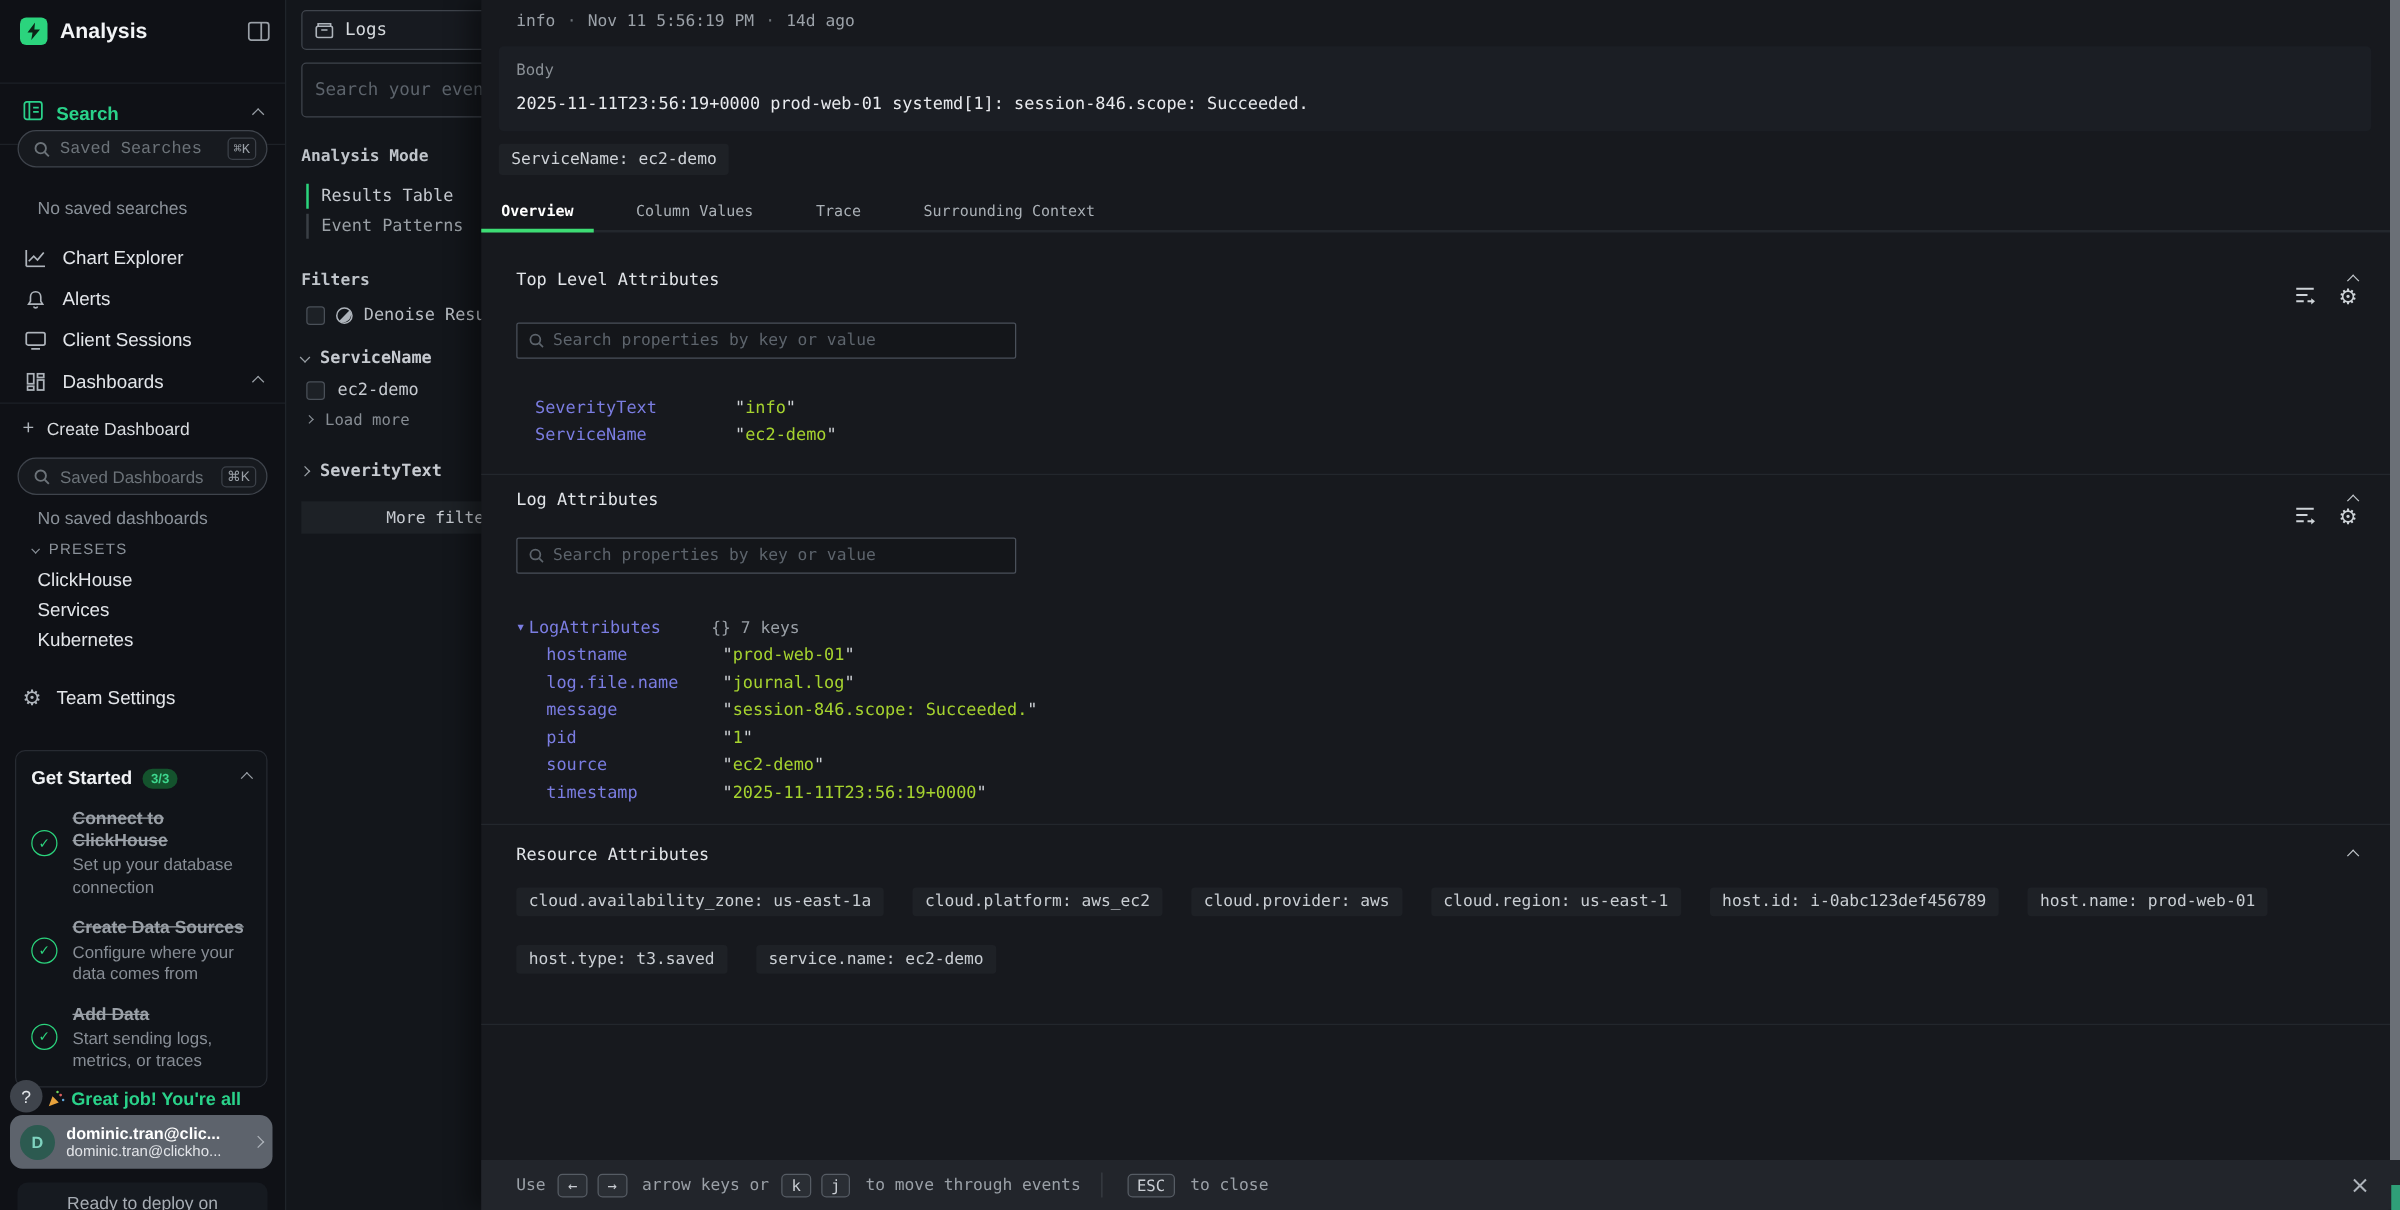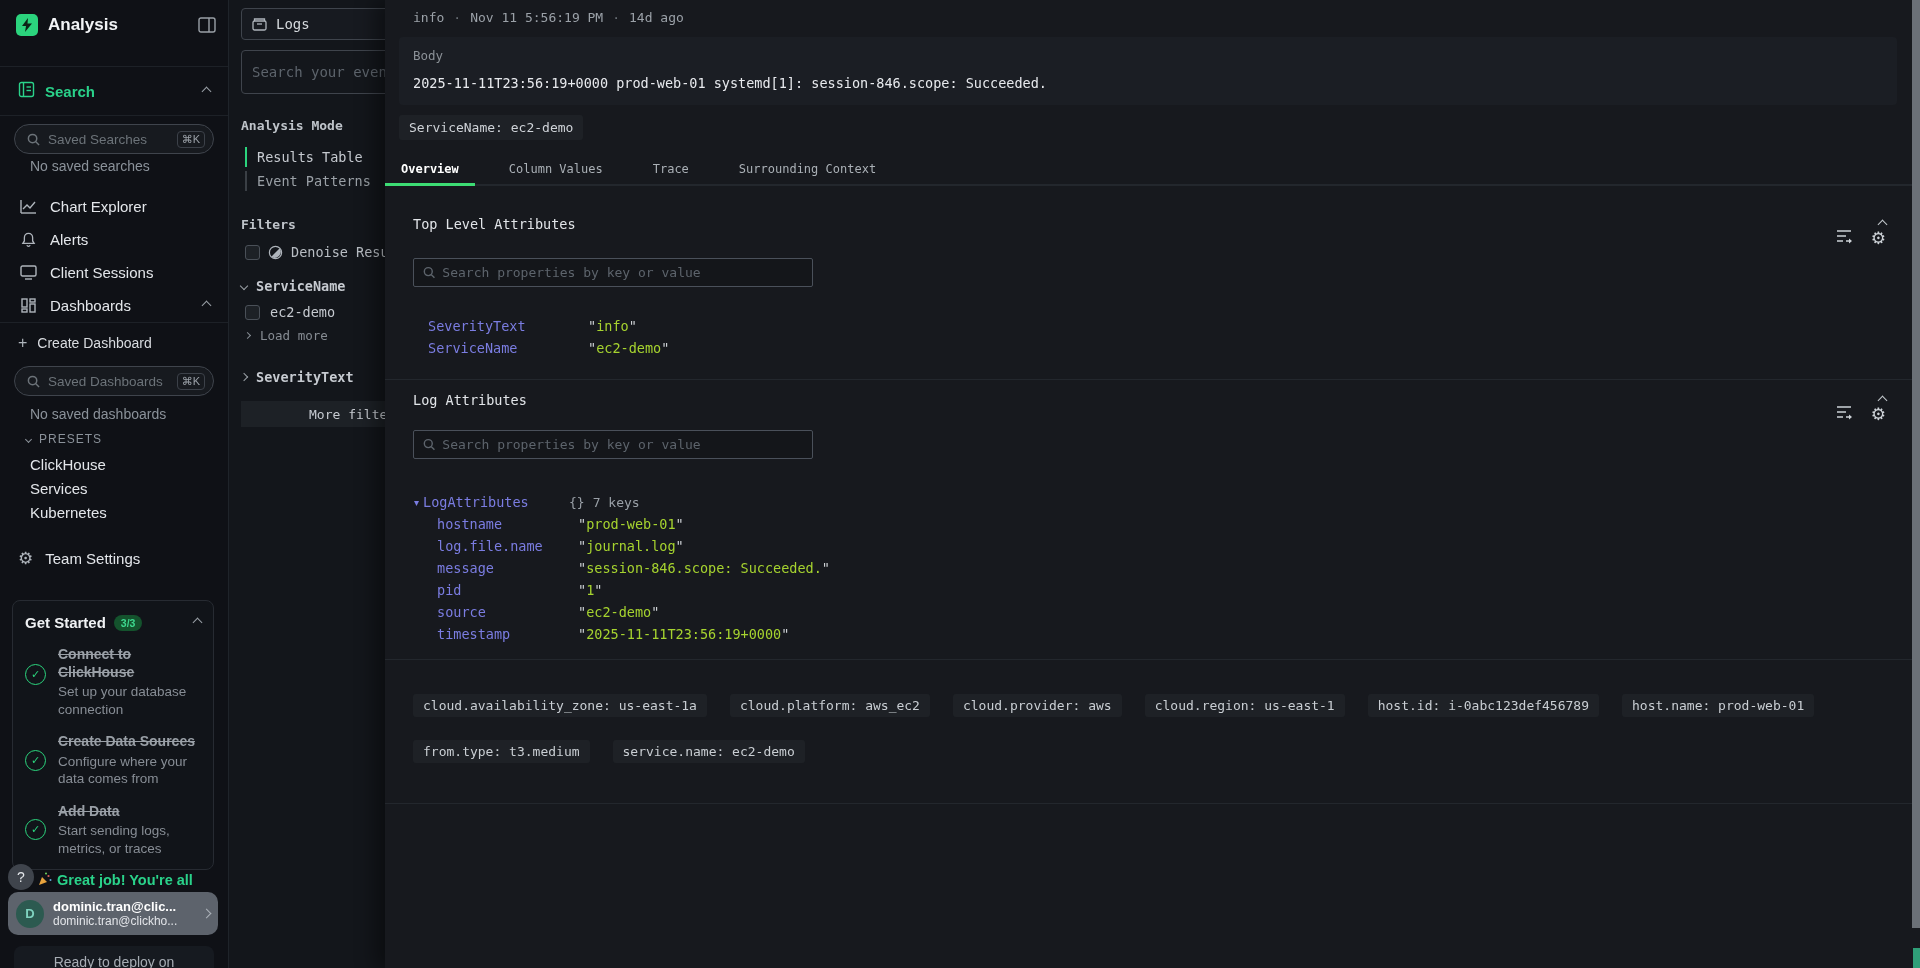--- a/index.html
+++ b/index.html
@@ -22,21 +22,21 @@
   .brand-name { margin-left:10px; font-size:17px; font-weight:bold; color:#f2f4f6; flex:1; }
   .panel-toggle { color:#9aa0a7; display:flex; }
 
   .search-row { position:absolute; top:66px; left:0; right:0; height:50px; border-top:1px solid #1d2127; border-bottom:1px solid #1d2127; display:flex; align-items:center; padding:0 18px; }
   .search-row .lbl { color:#2ad28a; font-weight:bold; font-size:15px; margin-left:10px; flex:1; }
   .search-row .chev { color:#9aa0a7; }
 
   .pill { position:absolute; left:14px; width:200px; height:30px; border:1px solid #3f444c; border-radius:16px; background:#171a1f; display:flex; align-items:center; padding:0 8px 0 12px; }
   .pill .ph { color:#6c7379; font-size:13.5px; margin-left:8px; flex:1; }
   .pill .kbd { font-size:11px; color:#9aa0a7; border:1px solid #3c4149; border-radius:4px; padding:1px 4px; }
-  .pill1 { top:124px; } .pill2 { top:366px; }
+  .pill1 { top:104px;font-family:Liberation Mono, monospace; } .pill2 { top:366px; }
   .muted-line { position:absolute; left:30px; color:#8b929a; font-size:14px; }
   .ns1 { top:158px; } .ns2 { top:406px; }
 
   .nav-item { position:absolute; left:0; width:228px; height:33px; display:flex; align-items:center; padding:0 18px; cursor:pointer; }
   .nav-item .ic { width:20px; display:flex; justify-content:center; color:#aeb4bb; }
   .nav-item .nl { margin-left:12px; font-size:15px; color:#e3e6ea; flex:1; }
   .nav-item .chev { color:#9aa0a7; }
   .nav0 { top:190px; } .nav1 { top:223px; } .nav2 { top:256px; } .nav3 { top:289px; }
   .side-div { position:absolute; left:0; width:228px; border-top:1px solid #1d2127; }
   .div1 { top:322px; }
@@ -496,29 +496,46 @@
       <div class="kv-row">
         <span class="kv-key">timestamp</span>
         <span class="kv-val">2025-11-11T23:56:19+0000</span>
       </div>
     </div>
   </div>
   <div class="divider"></div>
 
   
   <div class="section sec3">
+    <div class="sec-head">
+      <span class="sec-title">Resource Attributes</span>
+      <span class="chev up"></span>
+    </div>
     <div class="chips">
       <span class="chip">cloud.availability_zone: us-east-1a</span>
       <span class="chip">cloud.platform: aws_ec2</span>
       <span class="chip">cloud.provider: aws</span>
       <span class="chip">cloud.region: us-east-1</span>
       <span class="chip">host.id: i-0abc123def456789</span>
       <span class="chip">host.name: prod-web-01</span>
-      <span class="chip">from.type: t3.medium</span>
+      <span class="chip">host.type: t3.saved</span>
       <span class="chip">service.name: ec2-demo</span>
     </div>
   </div>
   <div class="divider"></div>
 
+  <div class="drawer-footer">
+    <span>Use</span>
+    <span class="kbd-key" style="margin-left:10px;">←</span>
+    <span class="kbd-key">→</span>
+    <span style="margin-left:8px;">arrow keys or</span>
+    <span class="kbd-key" style="margin-left:10px;">k</span>
+    <span class="kbd-key">j</span>
+    <span style="margin-left:8px;">to move through events</span>
+    <span class="foot-sep"></span>
+    <span class="kbd-key">ESC</span>
+    <span style="margin-left:8px;">to close</span>
+    <span class="close-x">×</span>
+  </div>
 
   <div class="v-thumb"></div>
   <div class="green-sliver"></div>
 </section>
 
 </body></html>

